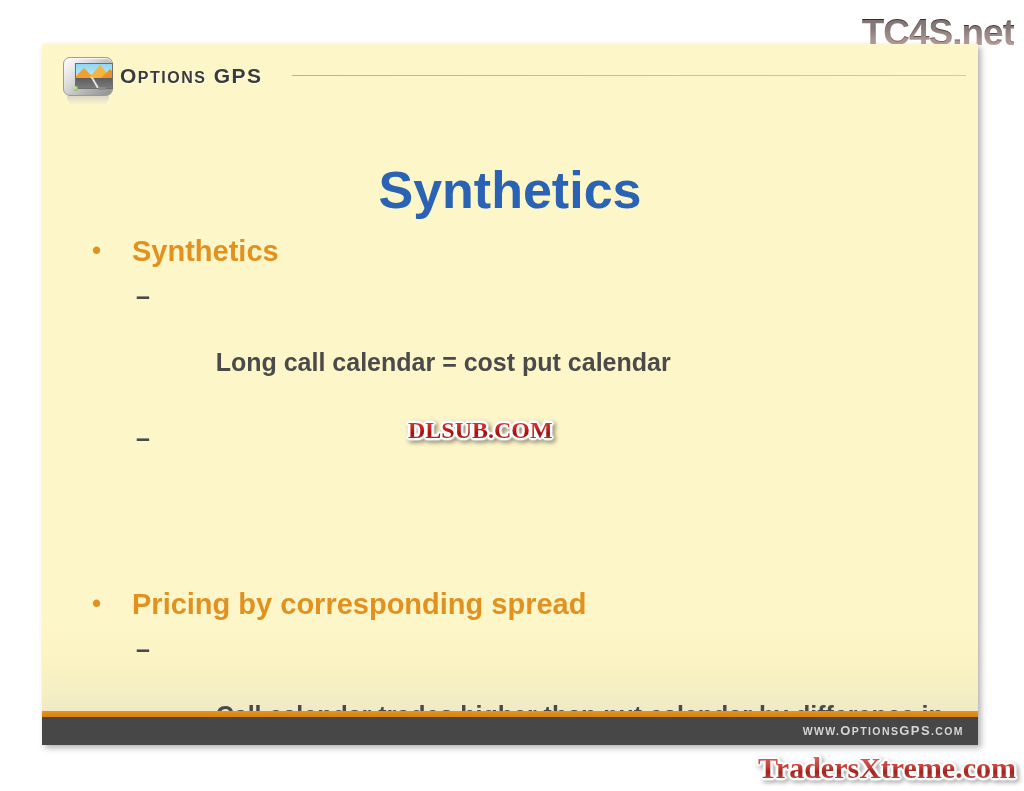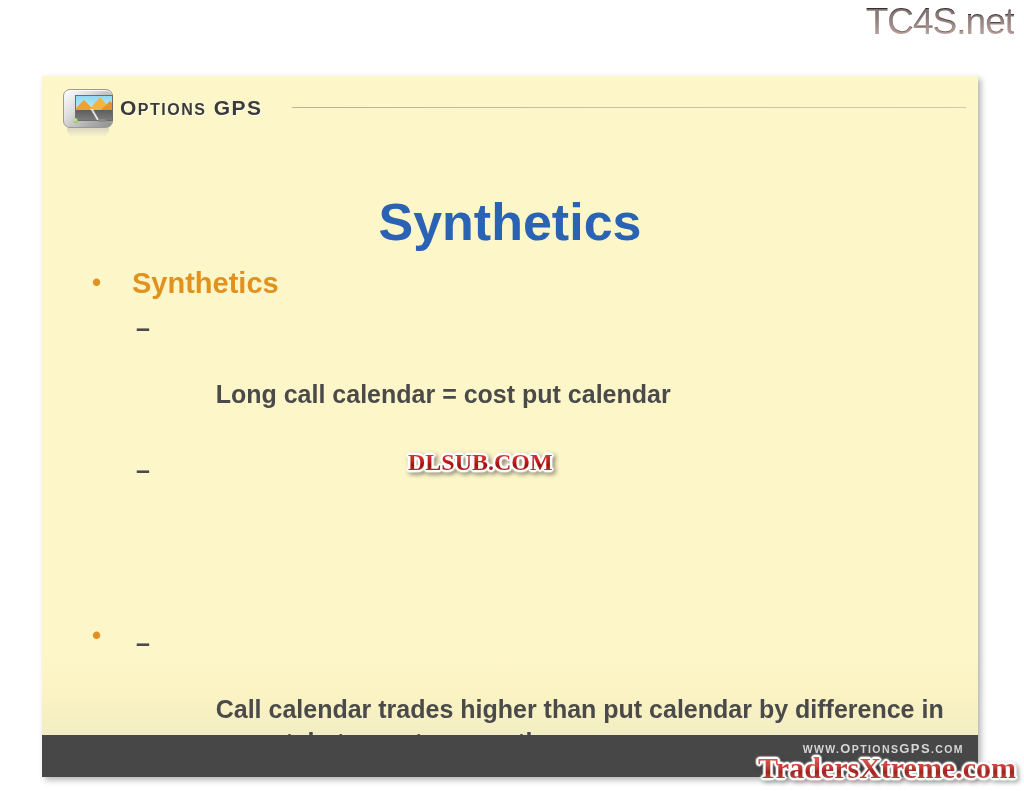--- a/index.html
+++ b/index.html
@@ -11,25 +11,25 @@
     width: 1024px;
     height: 791px;
     position: relative;
     overflow: hidden;
     font-family: "Liberation Sans", sans-serif;
   }
 
   
   #tc4s-watermark {
     position: absolute;
-    top: 0px;
+    top: 11px;
     right: 10px;
     font-family: "Liberation Sans", sans-serif;
     font-size: 37px;
-    font-weight: normal;
+    font-weight: bold;
     letter-spacing: -1px;
     color: #4a3634;
     background: linear-gradient(180deg, #2b2220 0%, #4a3533 40%, #8d6a64 75%, #c2a49d 100%);
     -webkit-background-clip: text;
     background-clip: text;
     -webkit-text-fill-color: transparent;
     text-shadow: 0 1px 0 rgba(255,255,255,0.35);
     line-height: 44px;
     white-space: nowrap;
   }
@@ -43,21 +43,20 @@
     height: 701px;
     background: linear-gradient(180deg,
         #fdf6c9 0%,
         #fdf6c9 82%,
         #fbf3c2 88%,
         #f4eec4 93%,
         #ece8c6 96.2%,
         #e3e1c8 97.0%);
     box-shadow: 3px 3px 6px rgba(0,0,0,0.30);
     overflow: hidden;
-    margin-top: 32px;
   }
 
   
   #slide-header {
     position: absolute;
     left: 0;
     top: 0;
     width: 936px;
     height: 58px;
   }
@@ -244,21 +243,21 @@
     bottom: 28px;
     width: 936px;
     height: 6px;
     background: linear-gradient(180deg, #e8921e 0%, #d8820f 100%);
   }
   #footer-bar {
     position: absolute;
     left: 0;
     bottom: 0;
     width: 936px;
-    height: 42px;
+    height: 28px;
     background: #474747;
   }
   #footer-url {
     position: absolute;
     right: 14px;
     top: 6px;
     font-family: "Liberation Sans", sans-serif;
     font-size: 13px;
     font-weight: bold;
     letter-spacing: 1.4px;
@@ -336,20 +335,21 @@
 
     <div class="bullet-l2">
       <span class="marker">–</span>
     </div>
 
     <div class="sp-48"></div>
     <div class="sp-16"></div>
 
     <div class="bullet-l1">
       <span class="marker">•</span>
+      <span>Pricing by corresponding spread</span>
     </div>
 
     <div class="sp-10"></div>
 
     <div class="bullet-l2">
       <span class="marker">–</span>
       <span>Call calendar trades higher than put calendar by difference in carry cost  between two months</span>
     </div>
 
   </div>

